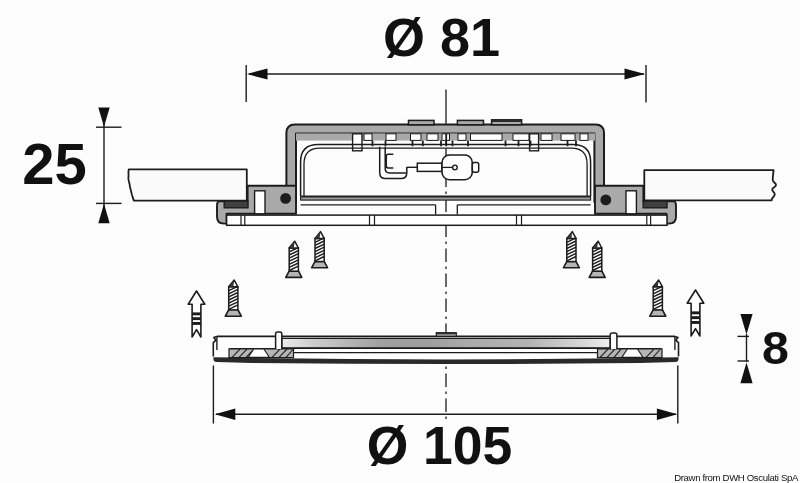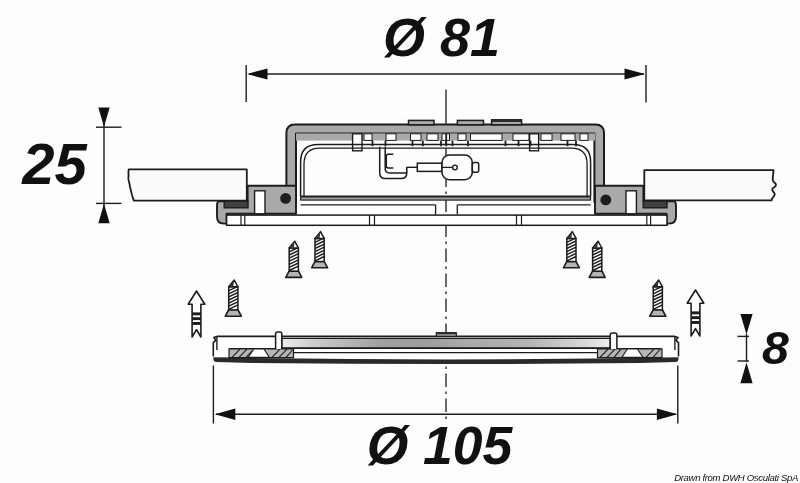--- a/index.html
+++ b/index.html
@@ -1,17 +1,17 @@
 <!DOCTYPE html>
 <html><head>
 <meta charset="utf-8">
 <style>
   html,body{margin:0;padding:0;background:#fff;}
   .page{position:relative;width:800px;height:483px;background:#737373;overflow:hidden;
-        font-family:"Liberation Sans", sans-serif;font-style:italic;}
+        font-family:"Liberation Sans", sans-serif;}
   svg{position:absolute;left:0;top:0;}
   text{font-family:"Liberation Sans", sans-serif;fill:#111;}
 </style>
 </head>
 <body>
 <div class="page">
 <svg width="800" height="483" viewBox="0 0 800 483">
 <defs>
 
   <linearGradient id="pane" x1="0" y1="0" x2="1" y2="0">

